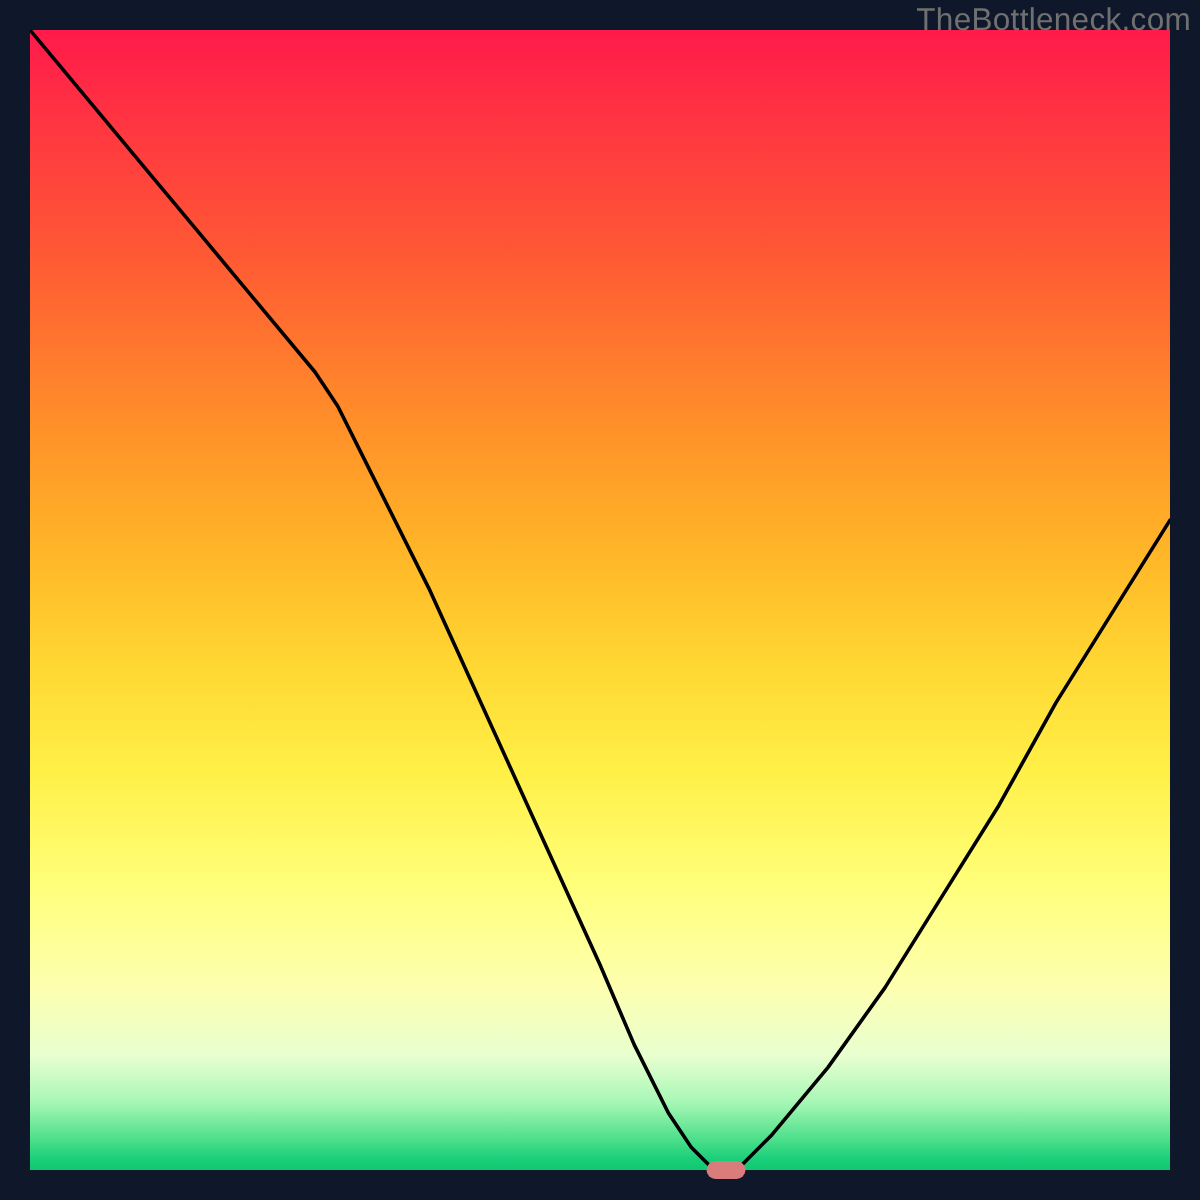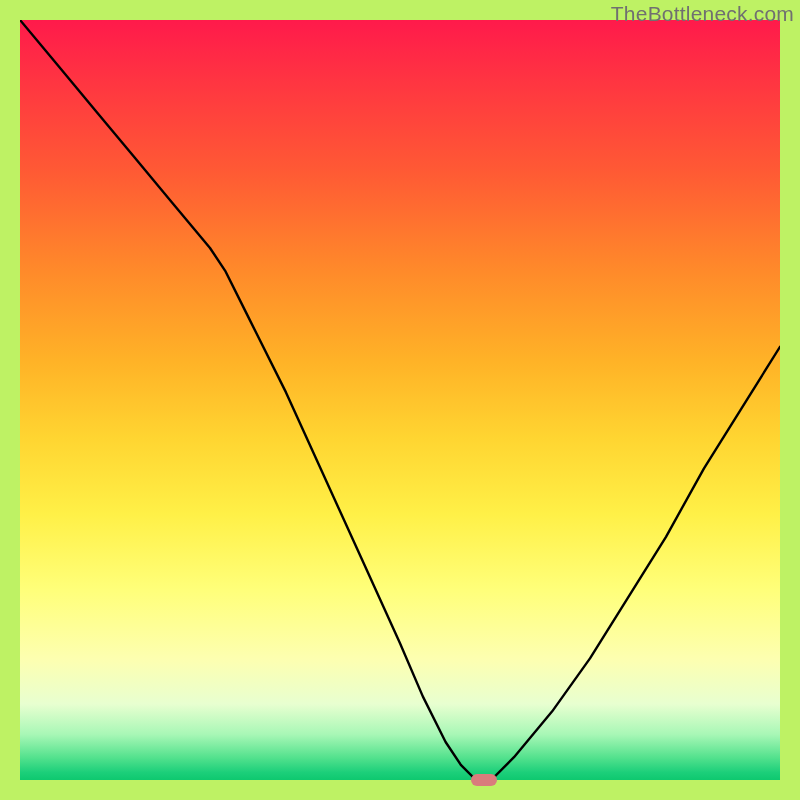--- a/index.html
+++ b/index.html
@@ -8,21 +8,21 @@
     width: 800px;
     height: 800px;
     overflow: hidden;
     font-family: Arial, Helvetica, sans-serif;
     background: #000;
   }
   .frame {
     position: relative;
     width: 800px;
     height: 800px;
-    background: #bef264;
+    background: #0f172a;
   }
   .plot {
     position: absolute;
     left: 20px;
     top: 20px;
     width: 760px;
     height: 760px;
     background: linear-gradient(
       to bottom,
       #ff1a4b 0%,

